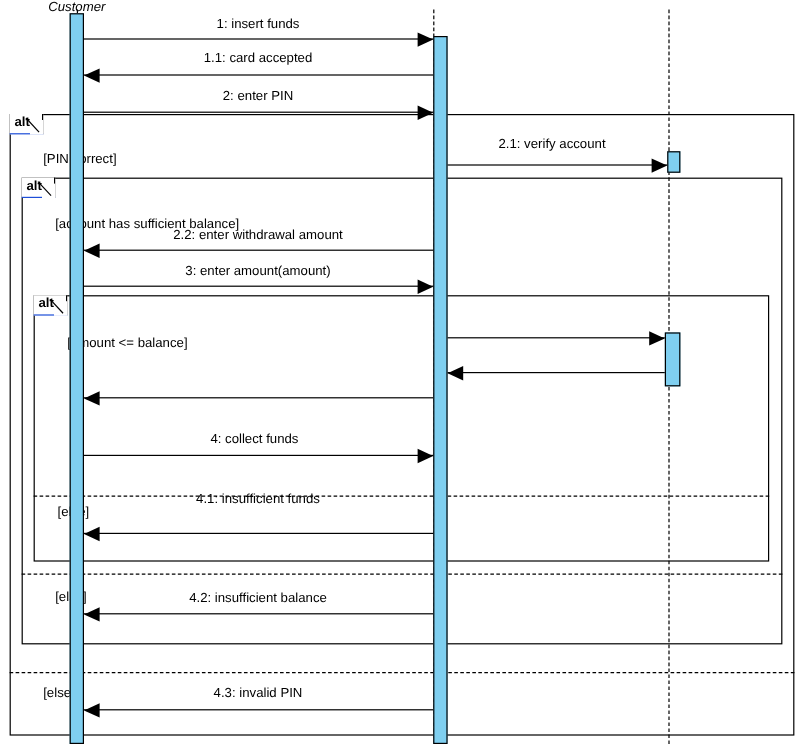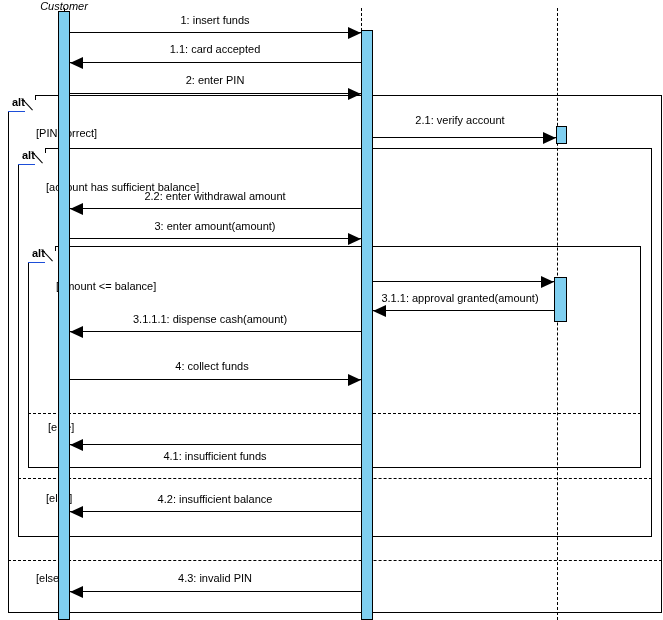--- a/index.html
+++ b/index.html
@@ -159,29 +159,27 @@
     <div class="msg-line" style="left: 70px; top: 208px; width: 291px;"></div>
     <div class="arrow-left" style="left: 70px; top: 203px;"></div>
     <div class="msg-label" style="left: 215px; top: 190px;">2.2: enter withdrawal amount</div>
     <div class="msg-line" style="left: 70px; top: 238px; width: 291px;"></div>
     <div class="arrow-right" style="left: 348px; top: 233px;"></div>
     <div class="msg-label" style="left: 215px; top: 220px;">3: enter amount(amount)</div>
     <div class="msg-line" style="left: 373px; top: 281px; width: 181px;"></div>
     <div class="arrow-right" style="left: 541px; top: 276px;"></div>
     <div class="msg-line" style="left: 373px; top: 310px; width: 181px;"></div>
     <div class="arrow-left" style="left: 373px; top: 305px;"></div>
-    <div class="msg-label" style="left: 460px; top: 292px;">3.1.1: approval granted(amount)</div>
     <div class="msg-line" style="left: 70px; top: 331px; width: 291px;"></div>
     <div class="arrow-left" style="left: 70px; top: 326px;"></div>
-    <div class="msg-label" style="left: 210px; top: 313px;">3.1.1.1: dispense cash(amount)</div>
     <div class="msg-line" style="left: 70px; top: 379px; width: 291px;"></div>
     <div class="arrow-right" style="left: 348px; top: 374px;"></div>
     <div class="msg-label" style="left: 212px; top: 360px;">4: collect funds</div>
     <div class="msg-line" style="left: 70px; top: 444px; width: 291px;"></div>
     <div class="arrow-left" style="left: 70px; top: 439px;"></div>
-    <div class="msg-label" style="left: 215px; top: 450px; text-align: right;">4.1: insufficient funds</div>
+    <div class="msg-label" style="left: 215px; top: 410px; text-align: right;">4.1: insufficient funds</div>
     <div class="msg-line" style="left: 70px; top: 511px; width: 291px;"></div>
     <div class="arrow-left" style="left: 70px; top: 506px;"></div>
     <div class="msg-label" style="left: 215px; top: 493px;">4.2: insufficient balance</div>
     <div class="msg-line" style="left: 70px; top: 591px; width: 291px;"></div>
     <div class="arrow-left" style="left: 70px; top: 586px;"></div>
     <div class="msg-label" style="left: 215px; top: 572px;">4.3: invalid PIN</div>
   </div>
 
 </body></html>

